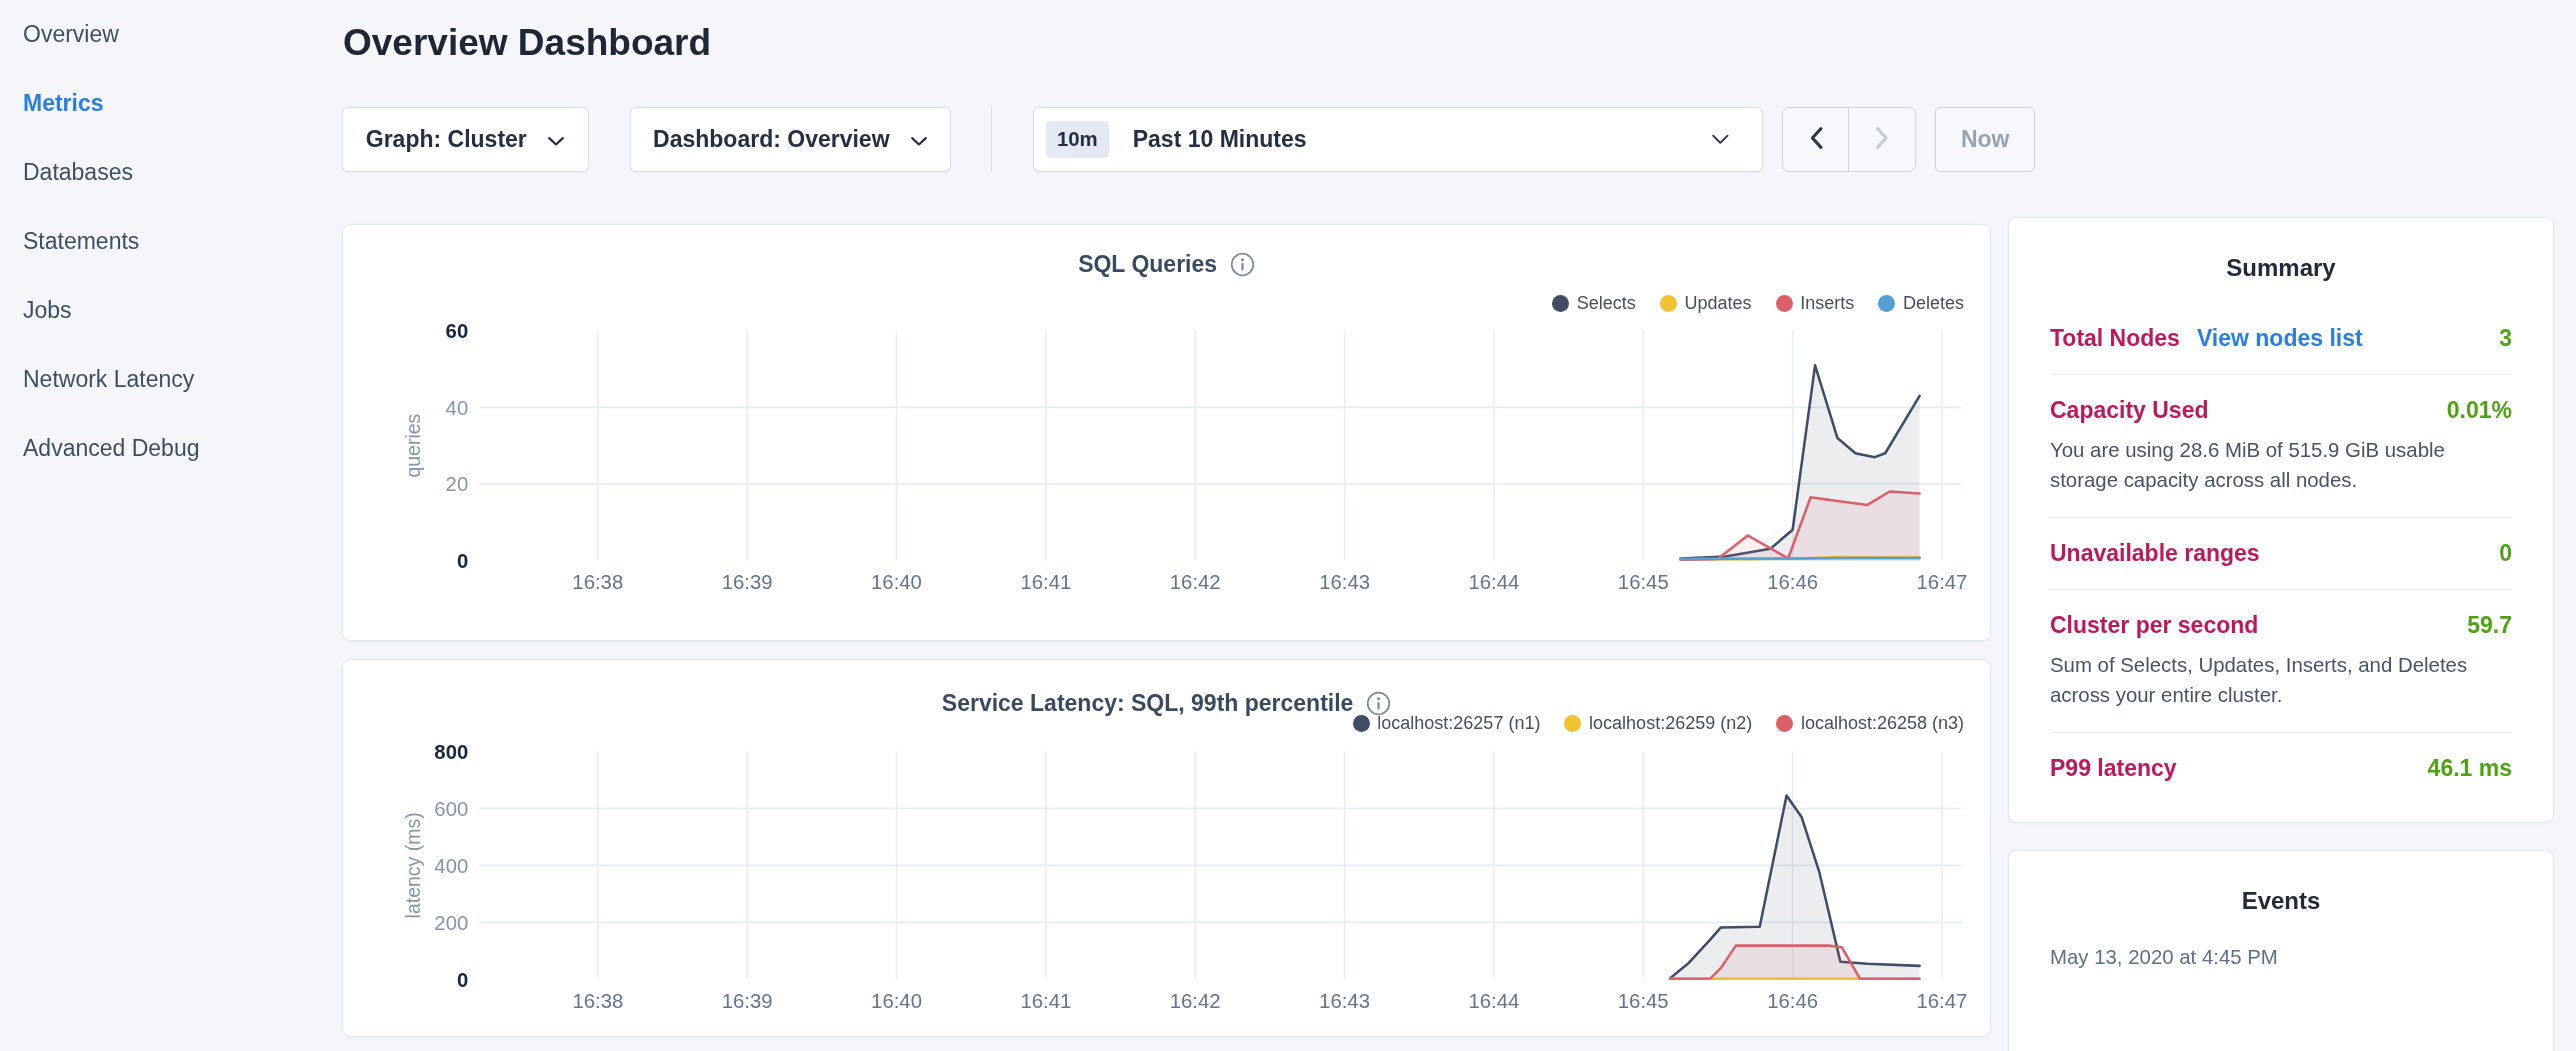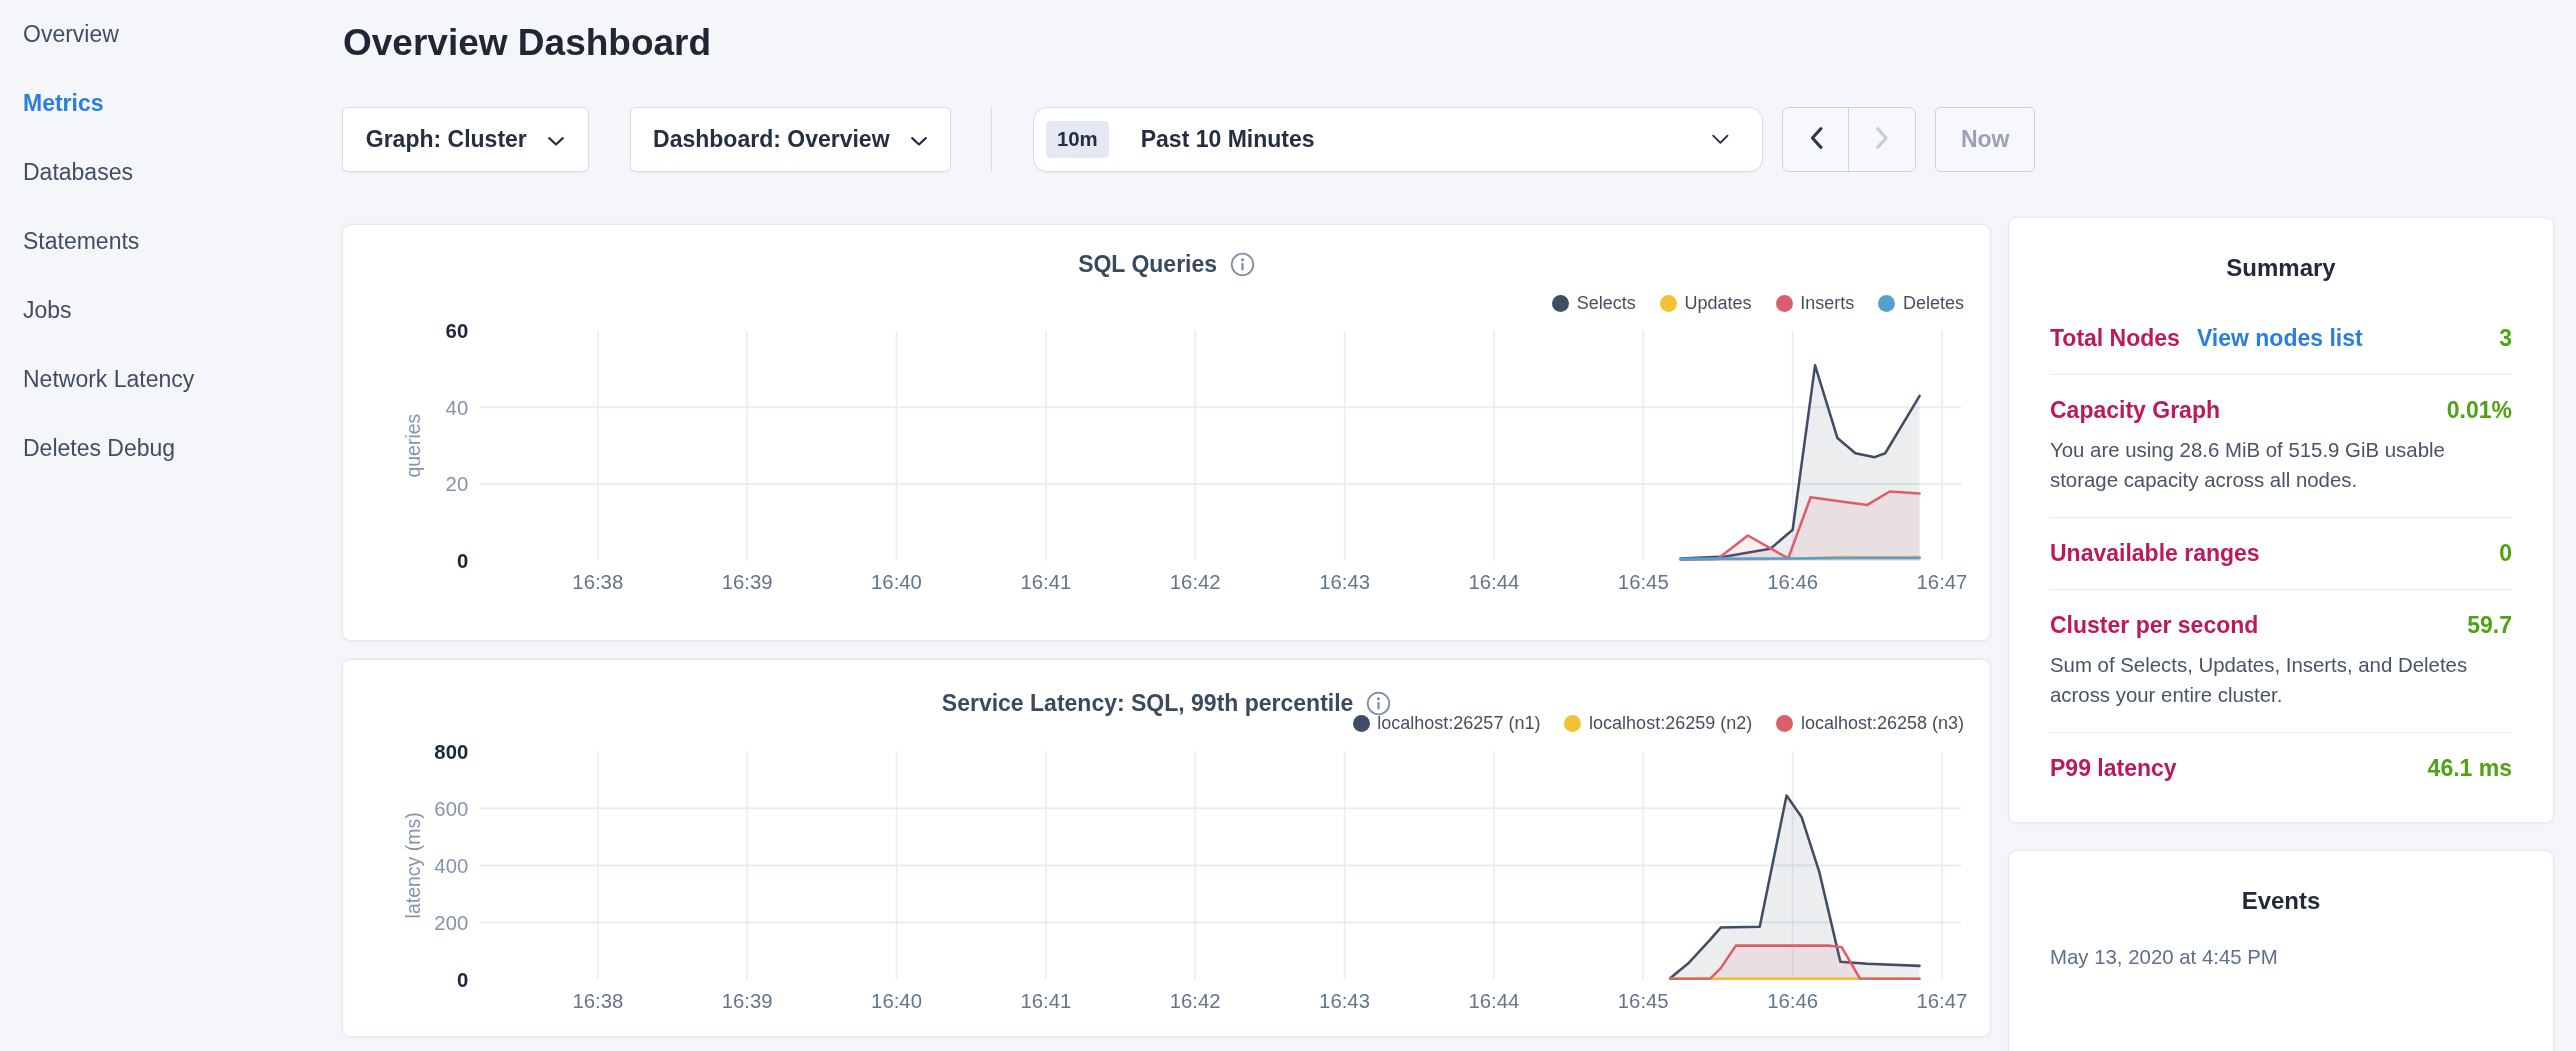--- a/index.html
+++ b/index.html
@@ -16,23 +16,23 @@
   
   .page-title { position:absolute; left:343px; top:22px; font-size:37px; font-weight:700; color:#1e2733; }
   .controls { position:absolute; left:342px; top:107px; height:65px; display:flex; align-items:stretch; }
   .drop-btn { background:#fff; border:0.9px solid #d8dee9; border-radius:6px; display:flex;
               align-items:center; justify-content:center; gap:20.4px; font-size:23px; font-weight:700;
               color:#242f42; cursor:pointer; box-shadow:0 0.9px 1.7px rgba(26,36,56,.05);
               font-family:inherit; }
   .graph-btn { width:247px; }
   .dash-btn { width:321px; margin-left:41px; }
   .v-divider { width:0.9px; background:#d9dfe9; margin:0 41px 0 40px; }
-  .time-select { width:730px; background:#fff; border:0.9px solid #d8dee9; border-radius:14px;
+  .time-select { width:730px; background:#fff; border:0.9px solid #d8dee9; border-radius:6px;
                  display:flex; align-items:center; padding:0 32px 0 12px; cursor:pointer;
-                 box-shadow:0 0.9px 1.7px rgba(26,36,56,.05);gap:8px; }
+                 box-shadow:0 0.9px 1.7px rgba(26,36,56,.05); }
   .time-badge { background:#e4e9f3; color:#242f42; border-radius:4.3px; padding:6.8px 11px;
                 font-size:20.4px; font-weight:700; margin-right:24px; }
   .time-label { font-size:23px; font-weight:700; color:#242f42; }
   .time-chevron { margin-left:auto; display:flex; align-items:center; }
   .btn-group { display:flex; margin-left:19.6px; border:0.9px solid #cbd3e1; border-radius:6.8px;
                overflow:hidden; background:#f6f8fb; }
   .arrow-btn { width:66px; display:flex; align-items:center; justify-content:center;
                background:transparent; border:none; cursor:pointer; }
   .arrow-btn.prev { border-right:0.9px solid #cbd3e1; }
   .now-btn { margin-left:18.7px; width:100px; background:#f6f8fb; border:0.9px solid #cbd3e1;
@@ -78,21 +78,21 @@
 
 <div class="app">
 
   <nav class="sidebar">
     <a class="nav-item">Overview</a>
     <a class="nav-item active">Metrics</a>
     <a class="nav-item">Databases</a>
     <a class="nav-item">Statements</a>
     <a class="nav-item">Jobs</a>
     <a class="nav-item">Network Latency</a>
-    <a class="nav-item">Deletes Debug</a>
+    <a class="nav-item">Advanced Debug</a>
   </nav>
 
   <h1 class="page-title">Overview Dashboard</h1>
 
   <div class="controls">
     <button class="drop-btn graph-btn">
       <span>Graph: Cluster</span>
       <span>
         <svg width="18" height="11" viewBox="0 0 21 13">
             <path d="M2.5 2.5 L10.5 10 L18.5 2.5" stroke="#242f42" stroke-width="2.6" fill="none" stroke-linecap="round" stroke-linejoin="round"></path>
@@ -273,21 +273,21 @@
     <div class="sum-row first">
       <div class="sum-head">
         <span class="sum-label">Total Nodes</span>
         <a class="sum-link">View nodes list</a>
         <span class="sum-value">3</span>
       </div>
     </div>
     <div class="sum-div"></div>
     <div class="sum-row">
       <div class="sum-head">
-        <span class="sum-label">Capacity Graph</span>
+        <span class="sum-label">Capacity Used</span>
         <span class="sum-value">0.01%</span>
       </div>
       <div class="sum-desc">You are using 28.6 MiB of 515.9 GiB usable storage capacity across all nodes.</div>
     </div>
     <div class="sum-div"></div>
     <div class="sum-row">
       <div class="sum-head">
         <span class="sum-label">Unavailable ranges</span>
         <span class="sum-value">0</span>
       </div>

